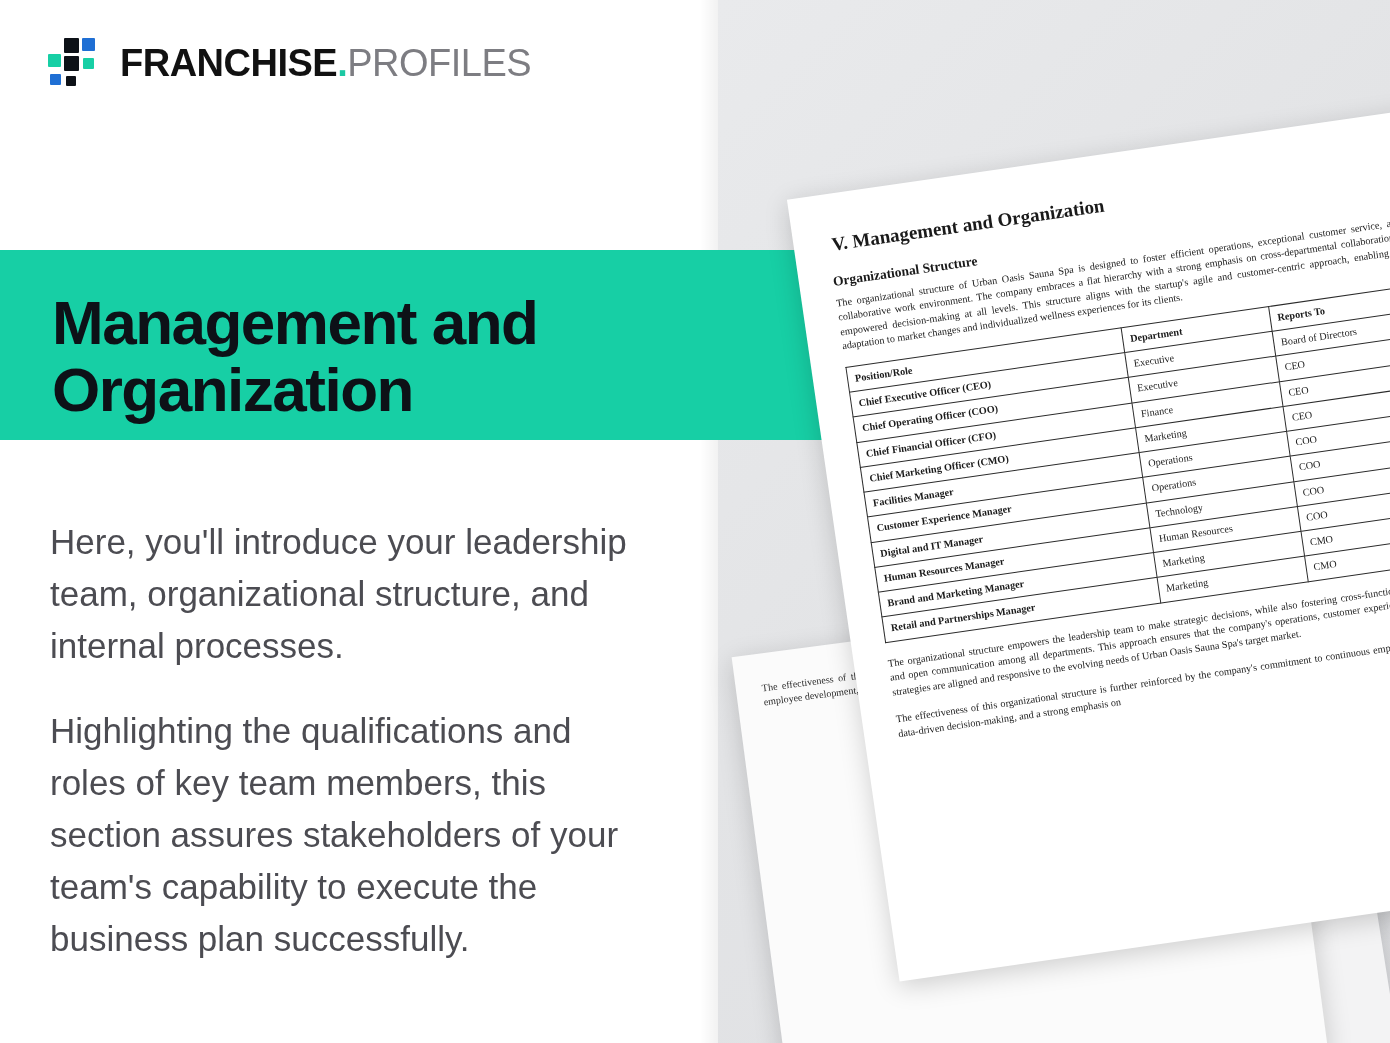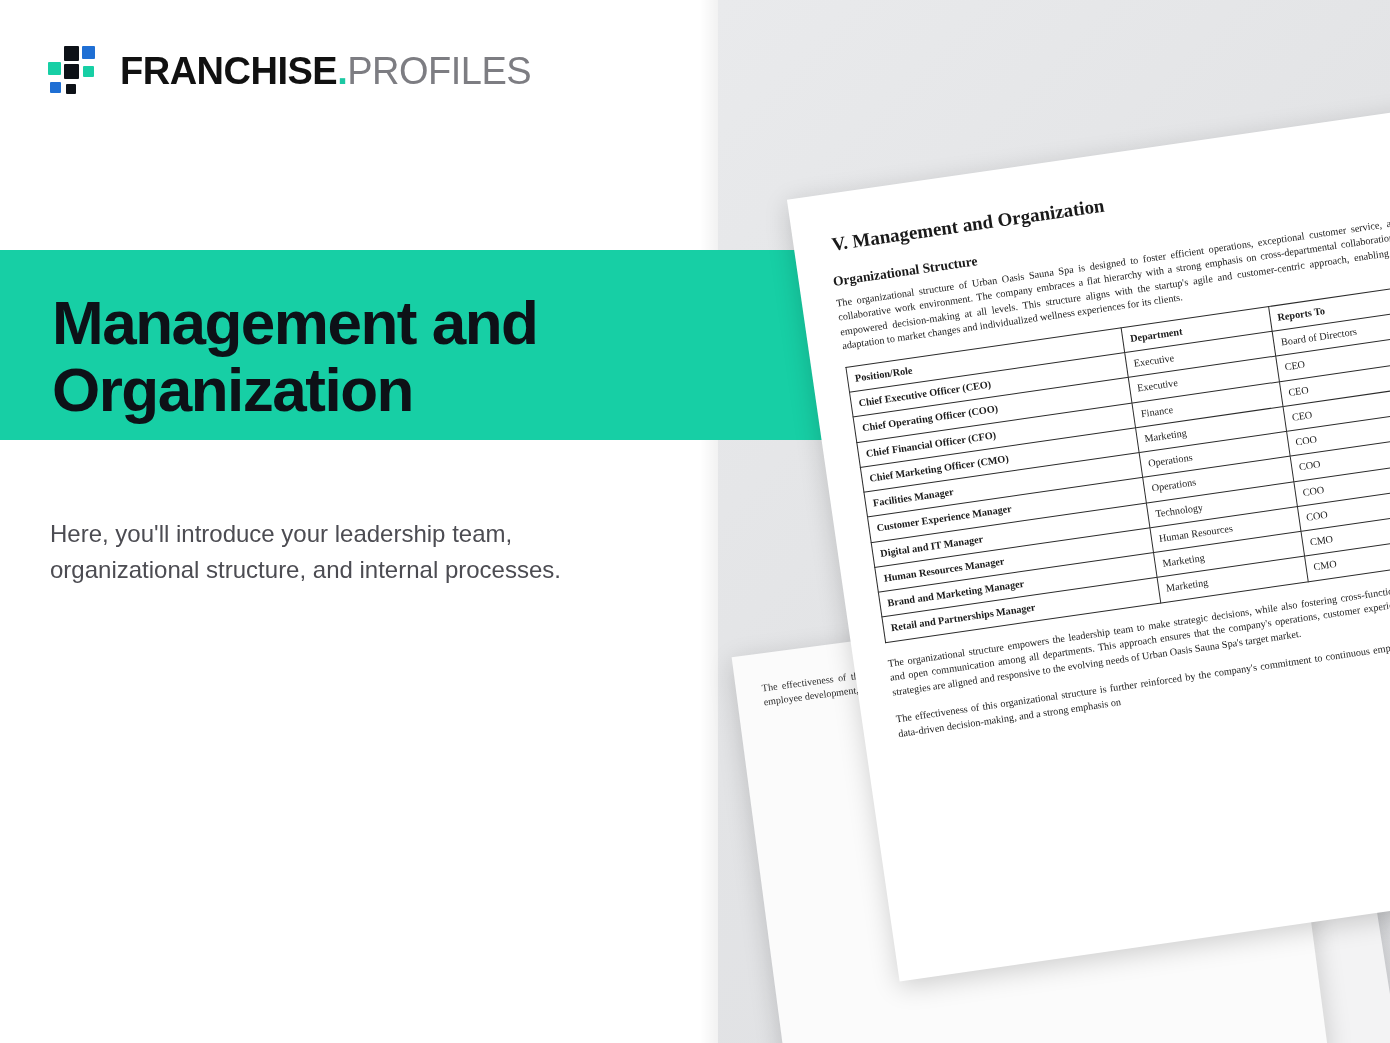--- a/index.html
+++ b/index.html
@@ -38,21 +38,21 @@
     top: 0;
     width: 20px;
     height: 1043px;
     background: linear-gradient(to right, rgba(0,0,0,0.0), rgba(0,0,0,0.06));
   }
 
   
   .logo {
     position: absolute;
     left: 48px;
-    top: 44px;
+    top: 36px;
     display: flex;
     align-items: center;
     gap: 16px;
   }
   .logo-mark {
     position: relative;
     width: 56px;
     height: 54px;
   }
   .logo-mark i {
@@ -98,21 +98,21 @@
     white-space: pre-line;
   }
 
   
   .body-copy {
     position: absolute;
     left: 50px;
     top: 516px;
     width: 590px;
     color: #4c4c52;
-    font-size: 24px;
+    font-size: 35px;
     line-height: 1.48;
   }
   .body-copy p { margin: 0 0 34px 0; }
   .body-copy p:last-child { margin-bottom: 0; }
 
   
   .doc-stack {
     position: absolute;
     left: 700px;
     top: 120px;
@@ -248,20 +248,21 @@
     </span>
     <span class="logo-text"><span>FRANCHISE</span><span class="dot">.</span><span class="light">PROFILES</span></span>
   </div>
 
   <div class="title-band"></div>
   <div class="title-text">Management and
 Organization</div>
 
   <div class="body-copy">
     <p>Here, you'll introduce your leadership team, organizational structure, and internal processes.</p>
+    <p>Highlighting the qualifications and roles of key team members, this section assures stakeholders of your team's capability to execute the business plan successfully.</p>
   </div>
 
   <div class="doc-stack">
 
     <div class="paper paper-back2">
       <div class="sheet-faint small">the company's commitment
 ng, and a strong emphasis on</div>
     </div>
 
     <div class="paper paper-back1">

